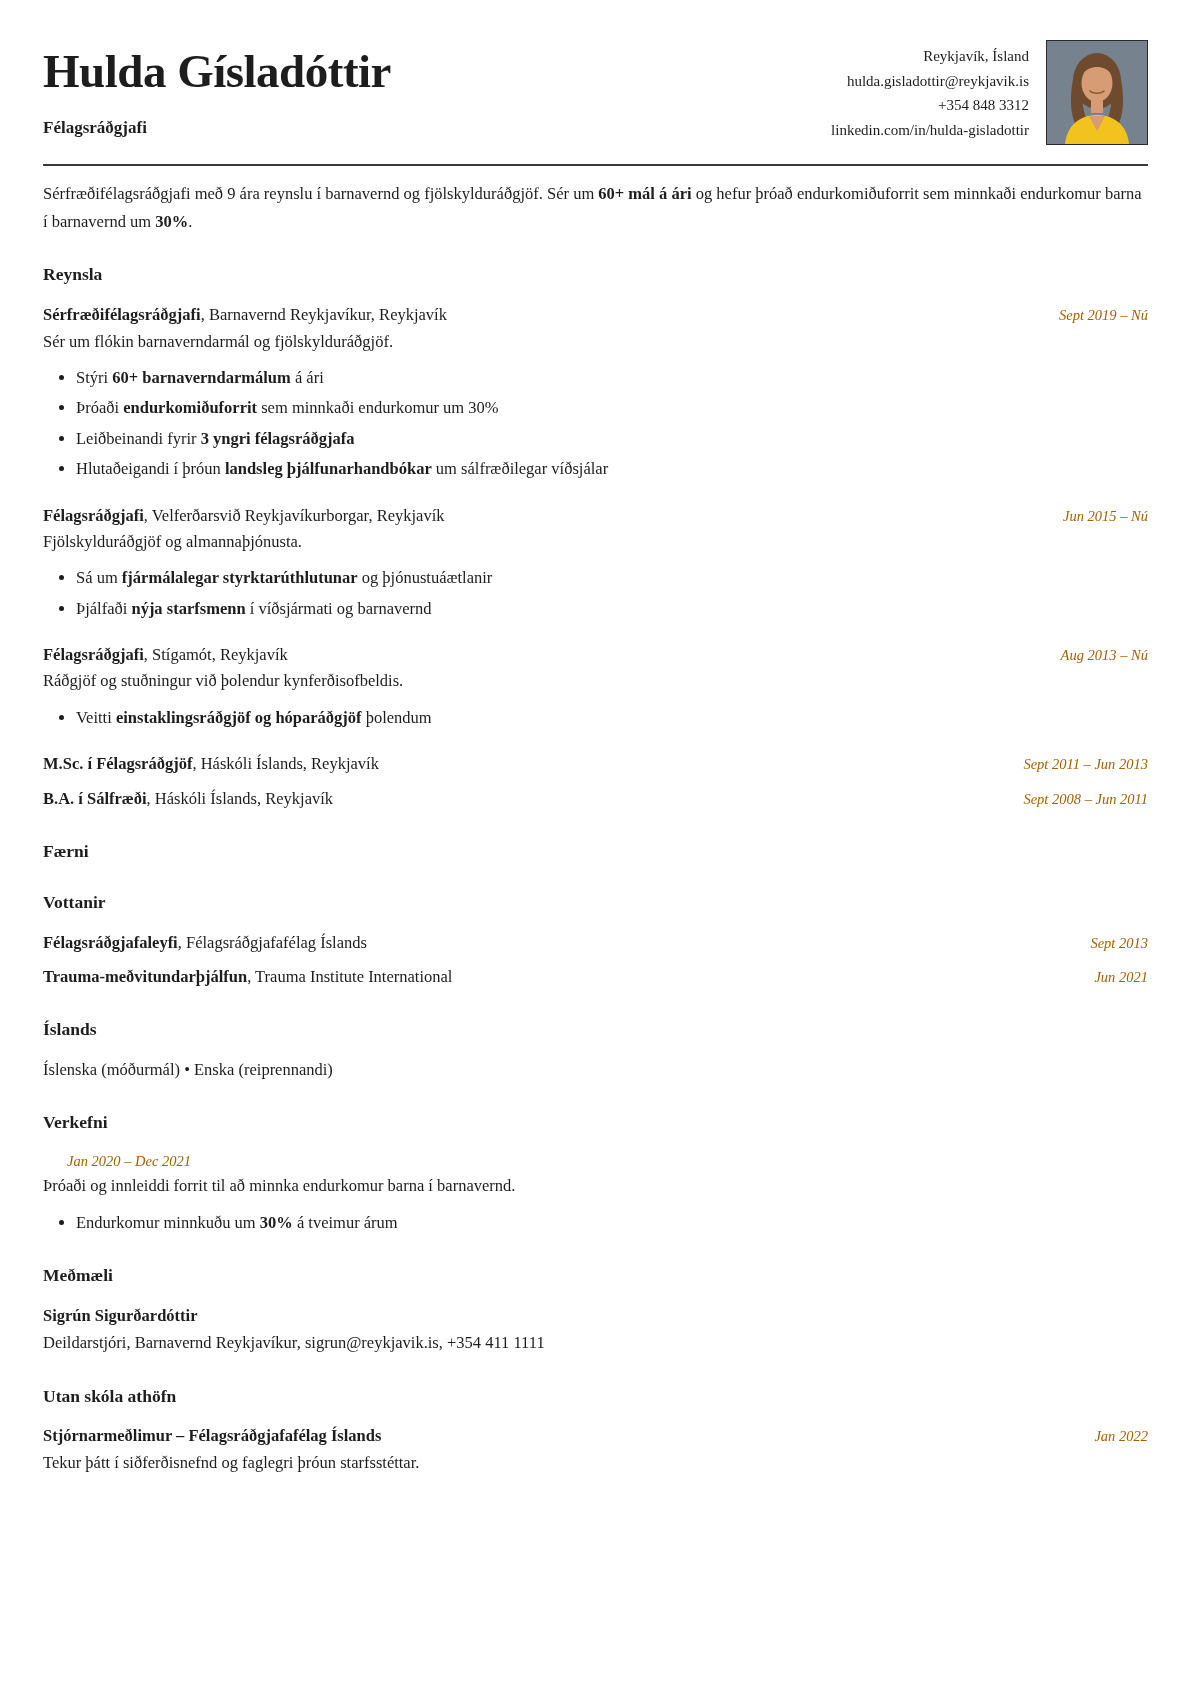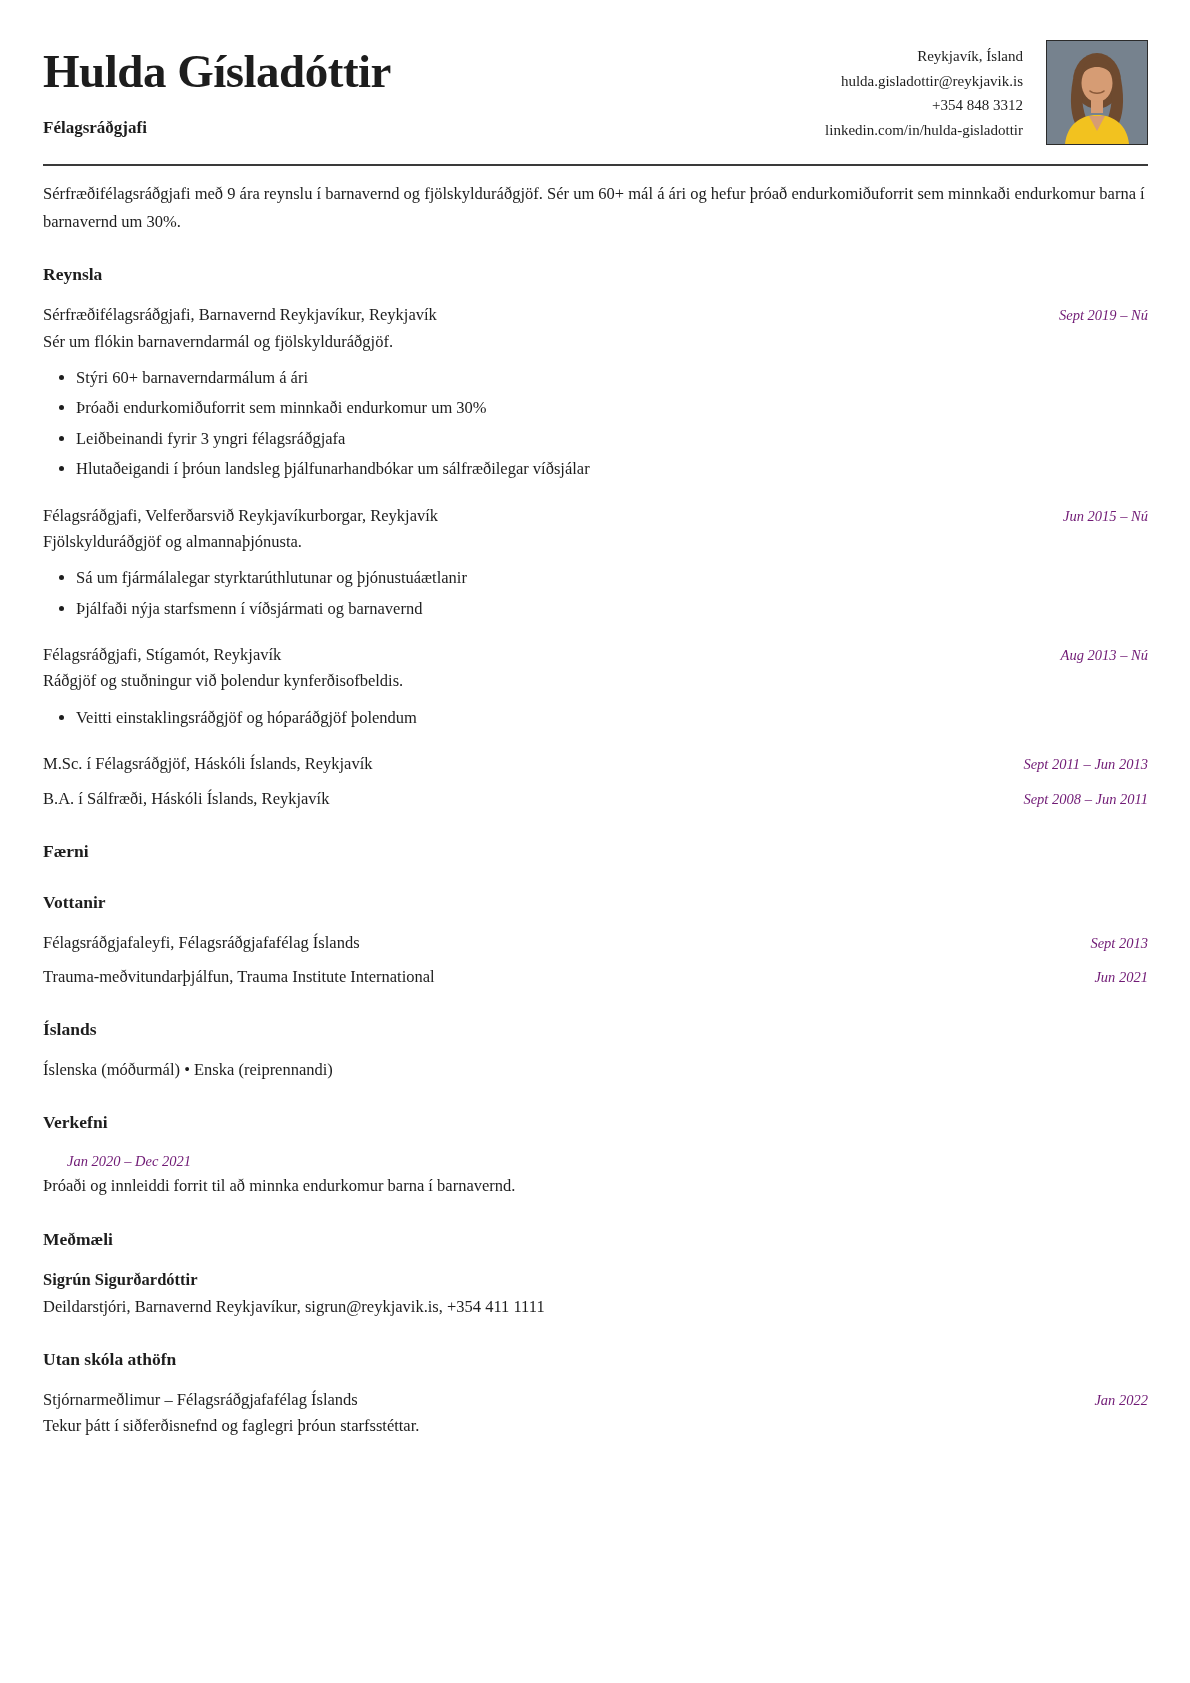--- a/index.html
+++ b/index.html
@@ -7,34 +7,34 @@
     width:1190px;height:1683px;box-sizing:border-box;
     background:#ffffff;color:#1d1d1d;
     font-family:"Liberation Serif","DejaVu Serif",serif;
     font-size:16.5px;line-height:1.6;
     padding:40px 42px 96px 43px;overflow:hidden;
   }
   
   .header-row{display:flex;justify-content:space-between;align-items:flex-start;}
   .name{font-size:47px;font-weight:700;letter-spacing:-0.5px;line-height:1.08;margin:6px 0 0;}
   .role{font-size:17px;font-weight:700;margin-top:17px;}
-  .header-right{display:flex;align-items:flex-start;gap:23px;}
+  .header-right{display:flex;align-items:flex-start;gap:17px;}
   .contact{text-align:right;font-size:15px;line-height:24.5px;padding-top:4px;}
   .photo{width:100px;height:103px;border:1px solid #2b2b2b;display:block;}
   .header-rule{border:none;border-top:2px solid #3a3a3a;margin:19px 0 0;}
   
   .summary{margin:14px 0 0;line-height:1.68;}
-  .b{font-weight:400;}
+  .b{font-weight:700;}
   
   .section-heading{font-size:17.5px;font-weight:700;margin:28px 0 16px;line-height:1.3;}
   .entry{margin-bottom:20px;}
   .entry:last-child{margin-bottom:0;}
   .entry-head{display:flex;justify-content:space-between;align-items:baseline;gap:32px;}
   .entry-title{min-width:0;}
-  .entry-date{font-style:italic;font-size:14.5px;white-space:nowrap;margin-left:24px;color:#701a75;}
+  .entry-date{font-style:italic;font-size:14.5px;white-space:nowrap;margin-left:24px;color:#a16207;}
   .entry-desc{margin:0 0 0;}
   ul.bullets{margin:10px 0 0;padding-left:33px;}
   ul.bullets li{margin:0 0 4px;}
   ul.bullets li:last-child{margin-bottom:0;}
   .plain-line{margin:0;}
   .row-entry{margin-bottom:8px;}
   .ref-name{font-weight:700;}
   .ref-detail{margin-top:1px;}
 </style>
 </head>
@@ -137,20 +137,23 @@
   <h2 class="section-heading">Íslands</h2>
   <p class="plain-line">Íslenska (móðurmál) • Enska (reiprennandi)</p>
 
   <h2 class="section-heading">Verkefni</h2>
 
   <div class="entry">
     <div class="entry-head">
       <span class="entry-date">Jan 2020 – Dec 2021</span>
     </div>
     <p class="entry-desc">Þróaði og innleiddi forrit til að minnka endurkomur barna í barnavernd.</p>
+    <ul class="bullets">
+      <li><span>Endurkomur minnkuðu um </span><span class="b">30%</span><span> á tveimur árum</span></li>
+    </ul>
   </div>
 
   <h2 class="section-heading">Meðmæli</h2>
   <div>
     <div class="ref-name">Sigrún Sigurðardóttir</div>
     <div class="ref-detail">Deildarstjóri, Barnavernd Reykjavíkur, sigrun@reykjavik.is, +354 411 1111</div>
   </div>
 
   <h2 class="section-heading">Utan skóla athöfn</h2>
   <div>

